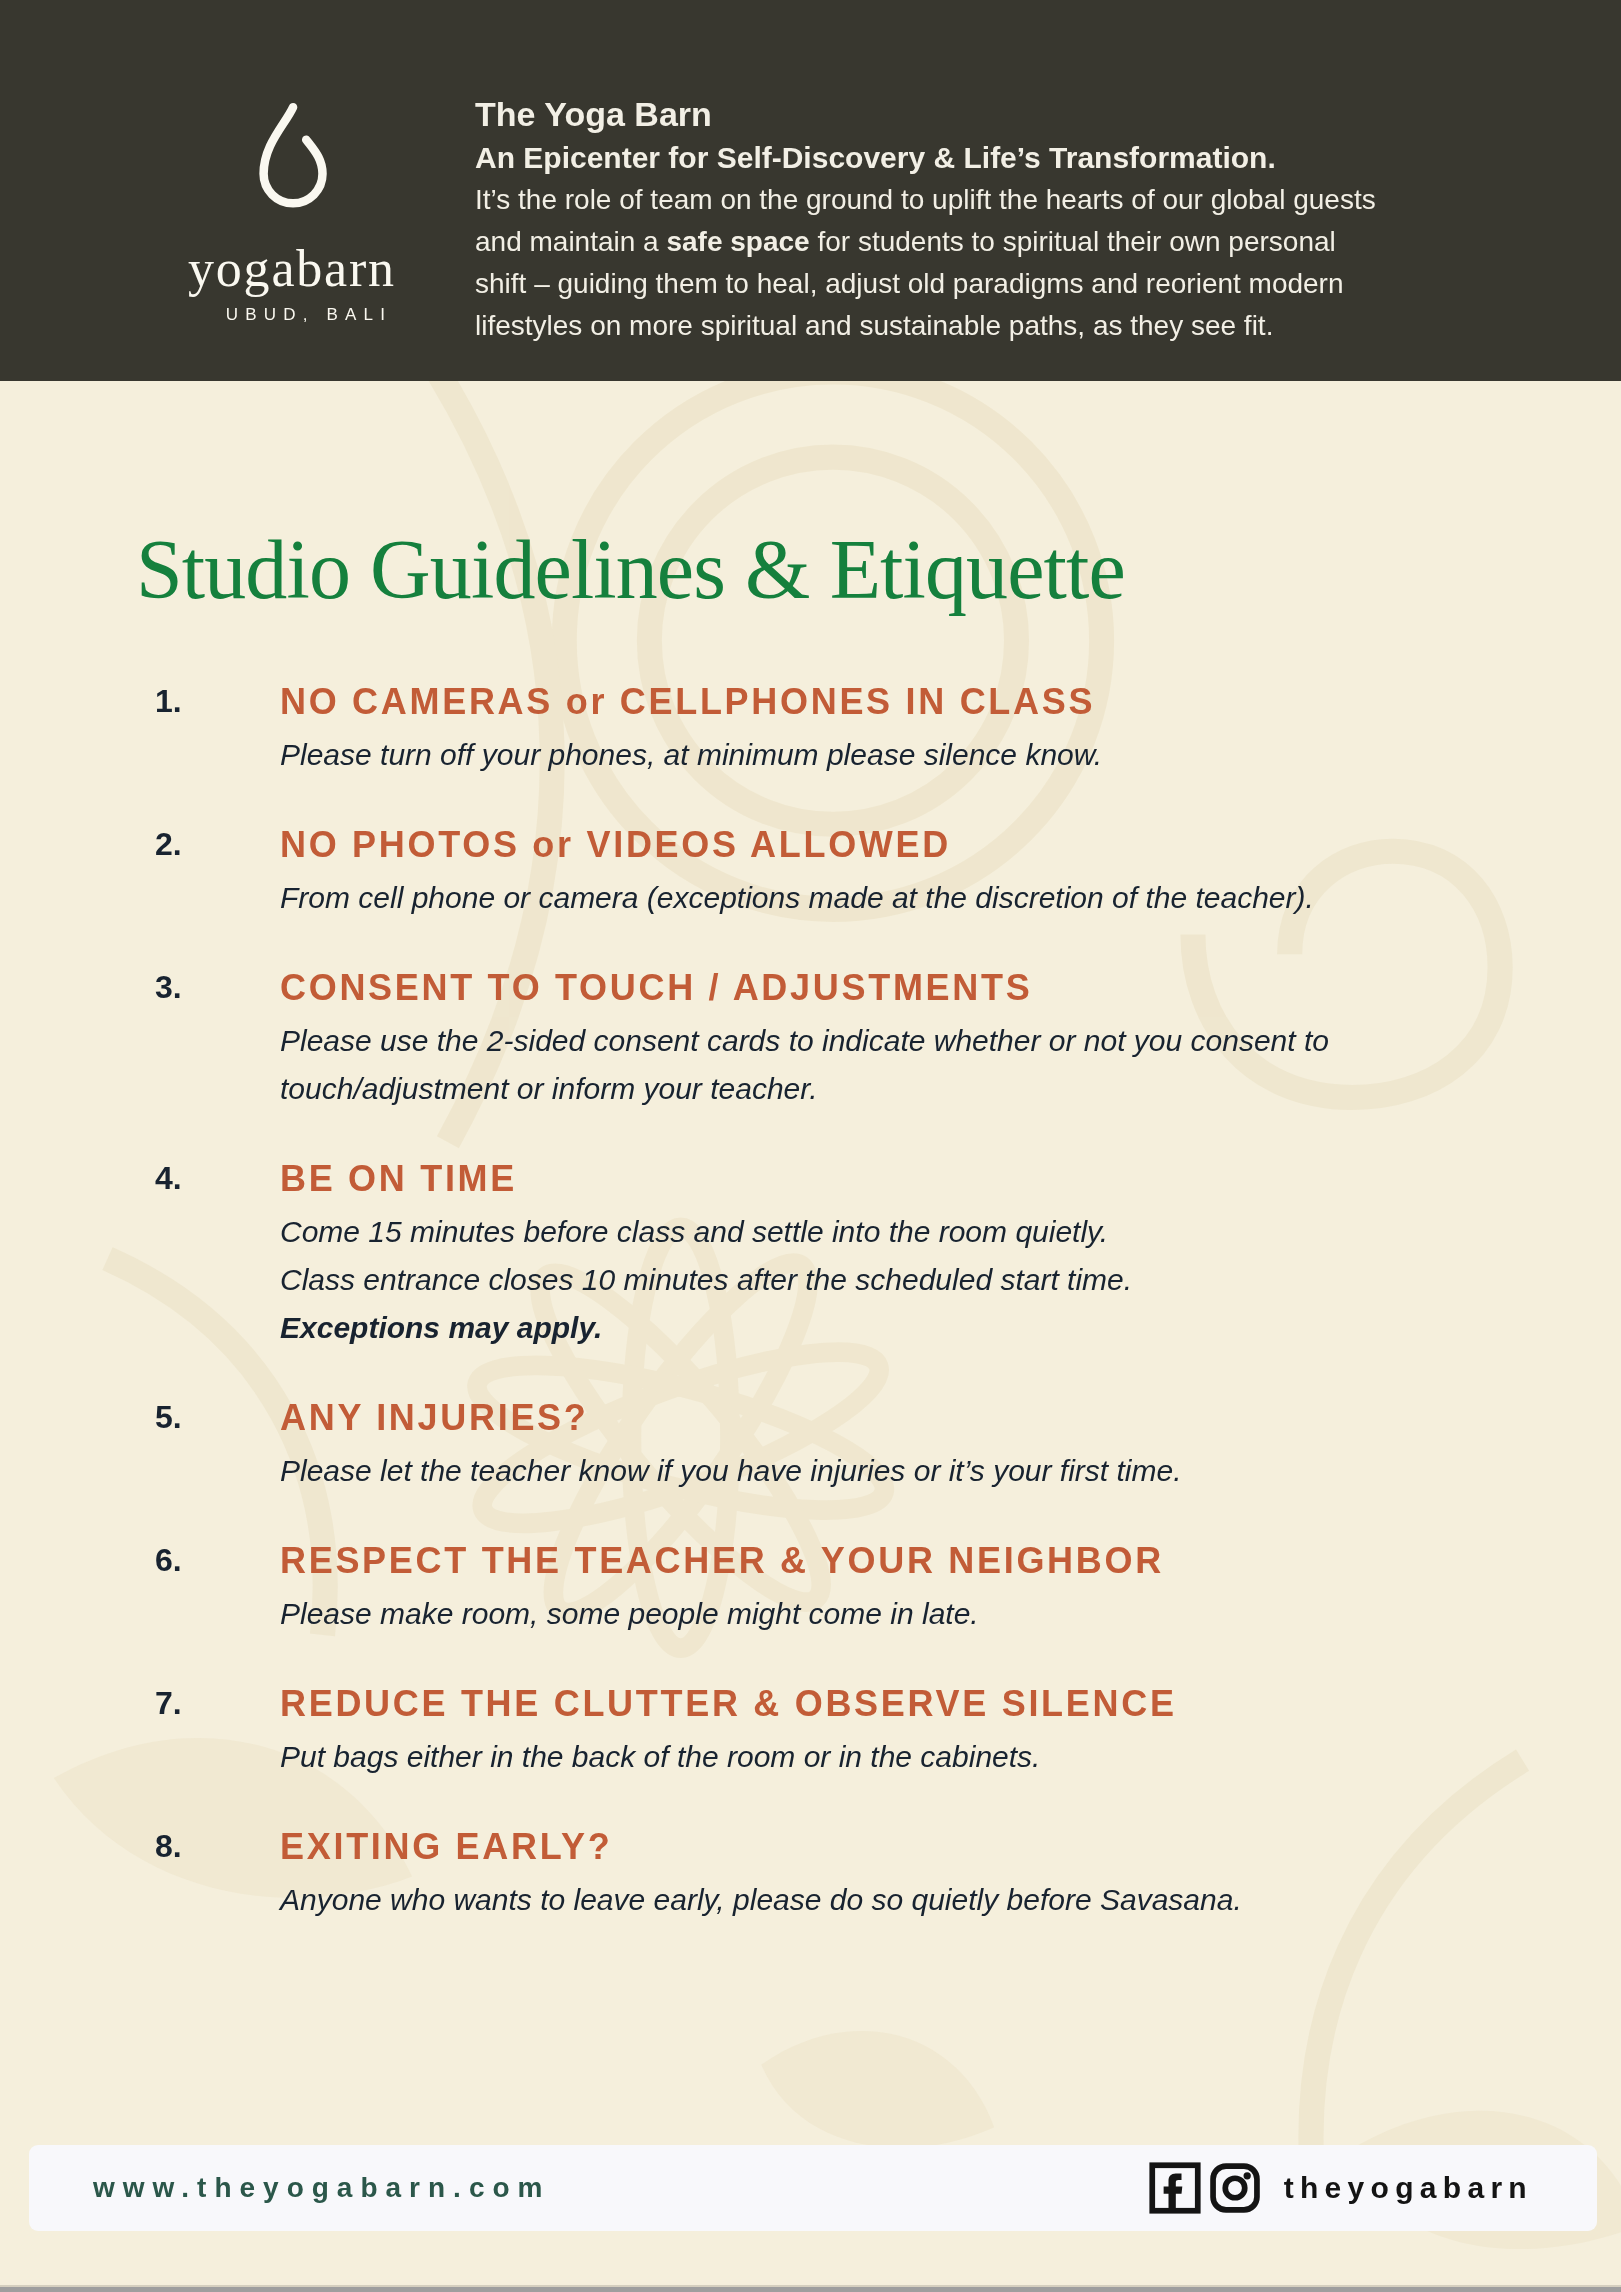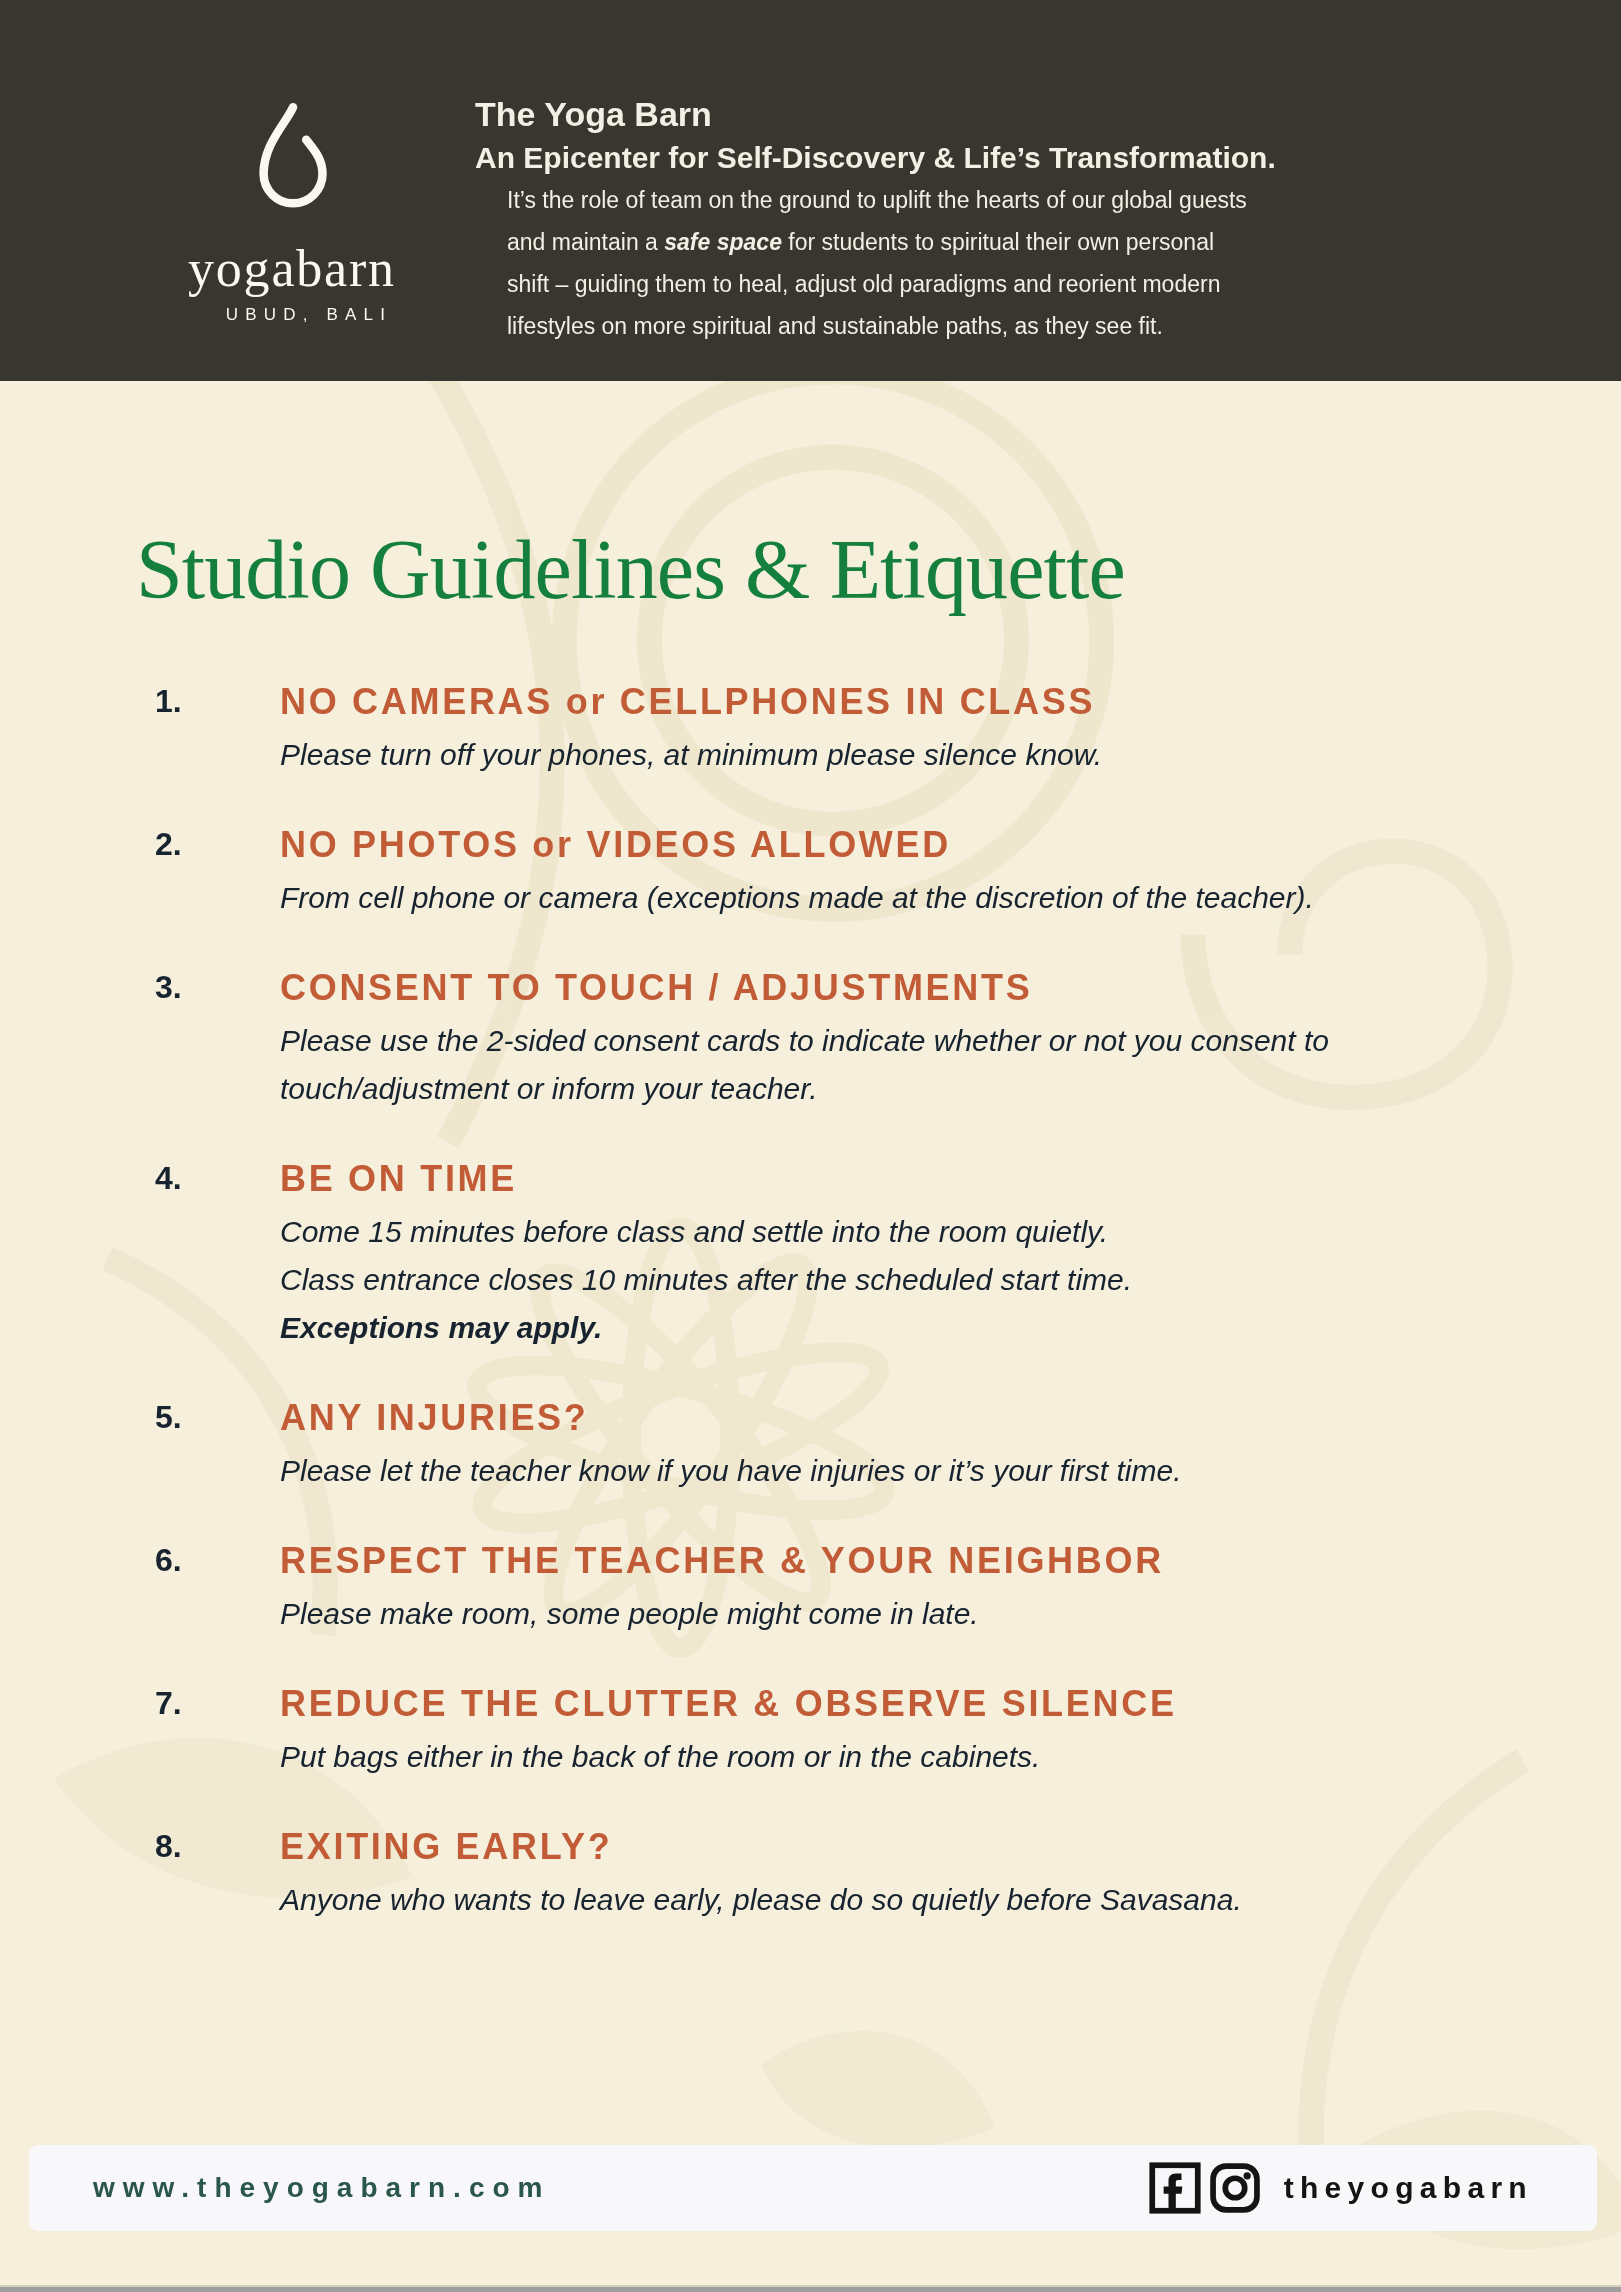--- a/index.html
+++ b/index.html
@@ -26,22 +26,22 @@
   }
   .logo-loc{
     font-size:17px;letter-spacing:7.2px;text-align:right;
     margin-top:10px;padding-right:1.8px;
   }
   .header-text{
     position:absolute;left:475px;top:93px;color:#f2efe5;
   }
   .brand-title{font-size:34px;line-height:43px;font-weight:bold;}
   .brand-tagline{font-size:30px;line-height:43px;font-weight:bold;}
-  .intro-line{font-size:23px;line-height:42px;margin-left:32px;}
-  .intro-line .em{font-weight:bold;font-style:italic;}
+  .intro-line{font-size:28px;line-height:42px;}
+  .intro-line .em{font-weight:bold;}
   
   .pattern{position:absolute;top:381px;left:0;pointer-events:none;}
   
   .page-title{
     position:absolute;left:136px;top:523px;
     font-family:"Liberation Serif",serif;
     font-size:84px;line-height:93px;
     color:#15803d;letter-spacing:-0.9px;
   }
   

